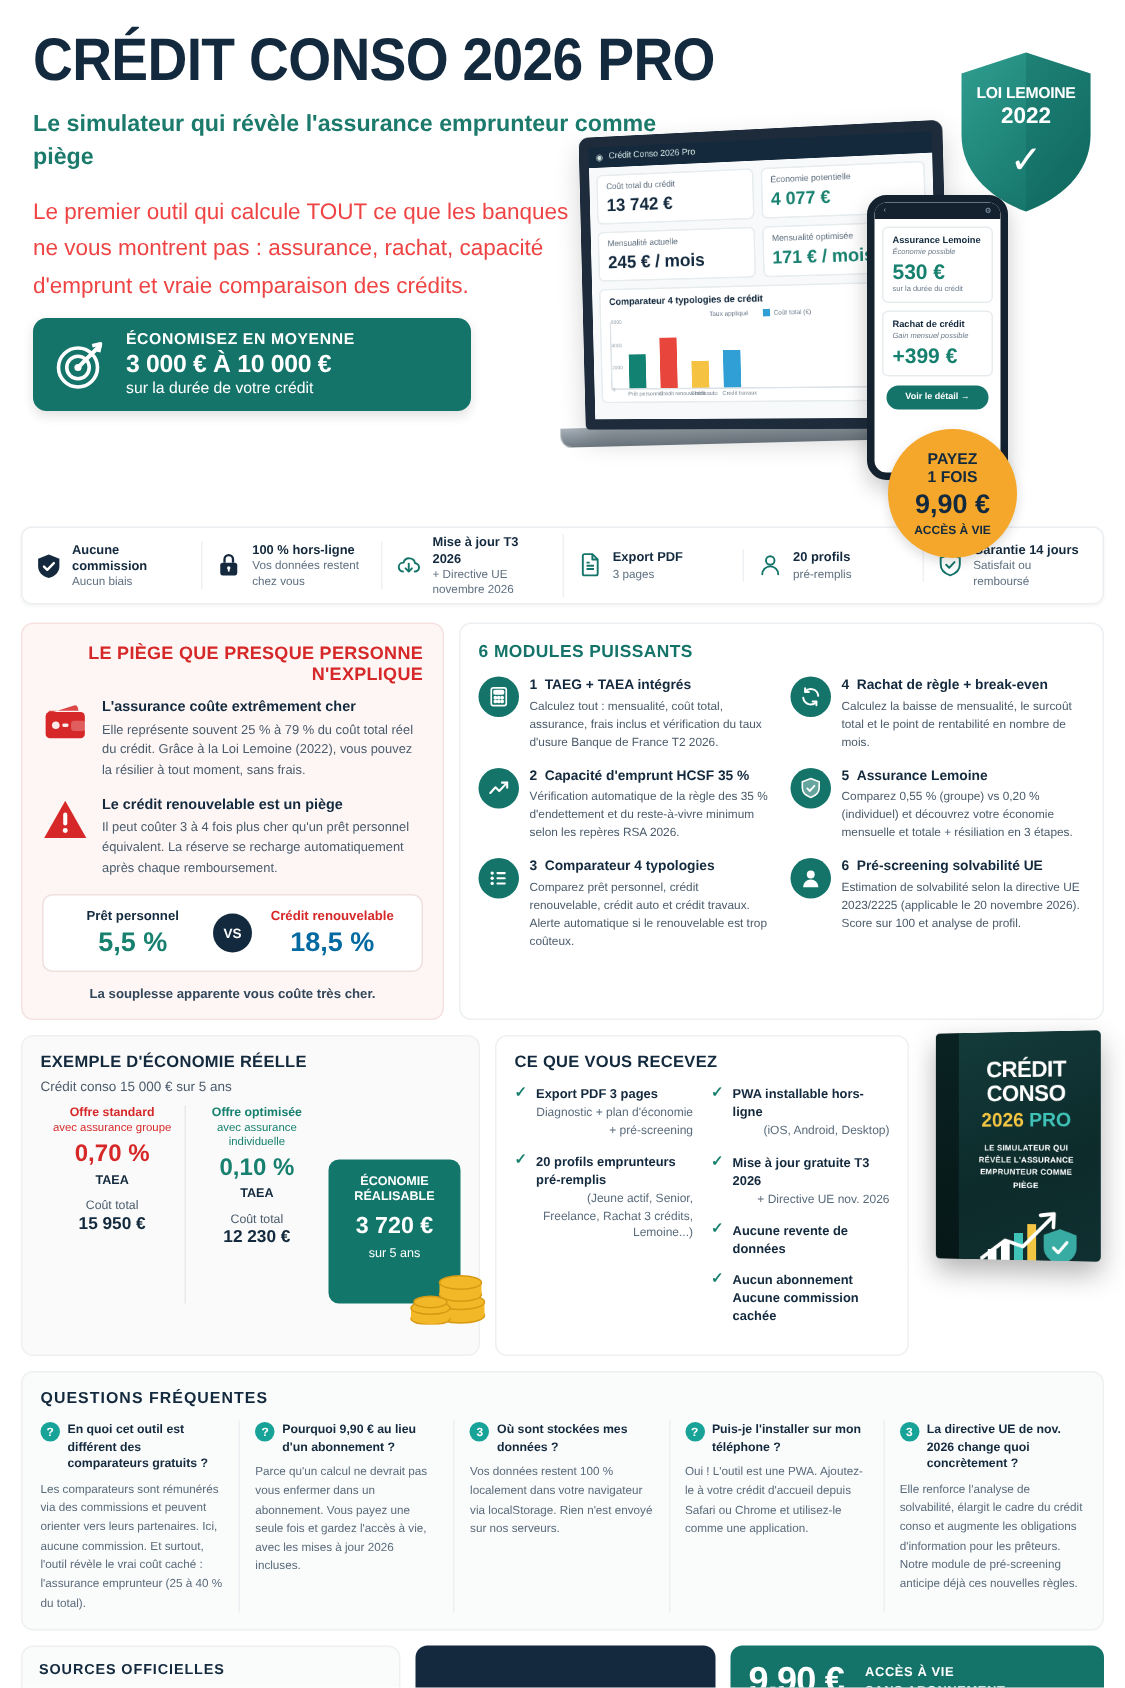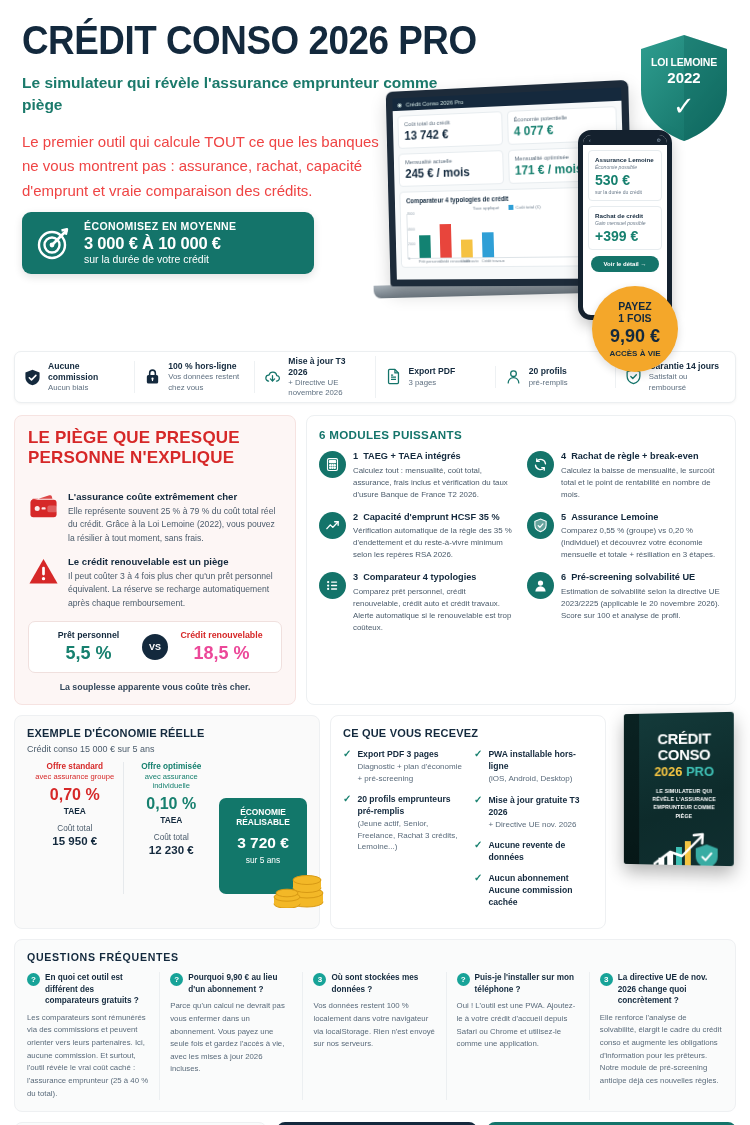--- a/index.html
+++ b/index.html
@@ -110,31 +110,31 @@
   .trust-item { flex:1; display:flex; align-items:center; gap:7px; padding:0 9px; border-right:1px solid #eef1f3;}
   .trust-item:last-child { border-right:none; }
   .trust-item .ti { width:17px; height:17px; flex:0 0 17px; color:#14746a;}
   .trust-txt .a { font-size:8.6px; font-weight:700; color:#13293d; line-height:1.3;}
   .trust-txt .b { font-size:7.8px; color:#5f7080; line-height:1.3;}
 
   
   .row2 { display:flex; gap:10px; margin:12px 14px 0; align-items:stretch;}
   .card { background:#fff; border:1px solid #edf0f2; border-radius:8px; }
   .piege { width:282px; background:#fdf6f5; border:1px solid #f6e3e1; padding:12px 13px;}
-  .piege h3 { font-size:17px; font-weight:800; color:#d62828; letter-spacing:.2px; margin-bottom:23px;}
+  .piege h3 { font-size:12px; font-weight:800; color:#d62828; letter-spacing:.2px; margin-bottom:10px;text-align:right;}
   .prow { display:flex; gap:9px; margin-bottom:11px;}
   .prow .ic { width:31px; height:31px; flex:0 0 31px; }
   .prow .tt { font-size:9.6px; font-weight:700; color:#13293d; margin-bottom:3px;}
   .prow .bd { font-size:8.6px; color:#4a5b6b; line-height:1.55;}
   .vsbox { background:#fff; border:1px solid #f0e0de; border-radius:7px; display:flex; align-items:center; padding:8px 6px; position:relative;}
   .vscol { flex:1; text-align:center;}
   .vscol .n { font-size:8.8px; font-weight:700; margin-bottom:3px;}
   .vscol .p { font-size:18px; font-weight:800;}
   .vscol.green .n { color:#13293d;} .vscol.green .p { color:#17806f; }
-  .vscol.red .n { color:#d62828;} .vscol.red .p { color:#ec4899; }
+  .vscol.red .n { color:#d62828;} .vscol.red .p { color:#0369a1; }
   .vsdot { width:26px; height:26px; border-radius:50%; background:#13293d; color:#fff;
     font-size:9px; font-weight:800; display:flex; align-items:center; justify-content:center;}
   .piege-foot { text-align:center; font-size:8.8px; color:#33475b; margin-top:9px; font-weight:600;}
 
   .modules { flex:1; padding:12px 12px; }
   .modules h3 { font-size:11.6px; font-weight:800; color:#14746a; letter-spacing:.3px; margin-bottom:10px;}
   .mgrid { display:flex; gap:12px; }
   .mcol { flex:1; }
   .mrow { display:flex; gap:7px; margin-bottom:11px;}
   .mrow .mic { width:27px; height:27px; flex:0 0 27px; border-radius:50%; background:#14746a;
@@ -167,21 +167,21 @@
   .ecobox .e3 { font-size:8.4px; margin-top:3px;}
   .coins { position:absolute; right:-18px; bottom:-14px; width:56px; height:42px;}
 
   .receive { flex:1; background:#fff; border:1px solid #eef0f2; border-radius:8px; padding:11px 12px; }
   .receive h3 { font-size:11px; font-weight:800; color:#13293d; letter-spacing:.2px; margin-bottom:9px;}
   .rgrid { display:flex; gap:12px;}
   .rcol { flex:1; }
   .ritem { display:flex; gap:6px; margin-bottom:9px;}
   .ritem .ck { color:#17806f; font-size:10px; font-weight:800; line-height:1.2;}
   .ritem .rt { font-size:8.6px; font-weight:700; color:#13293d; line-height:1.4;}
-  .ritem .rb { font-size:8px; color:#5a6b7b; line-height:1.45; margin-top:1px;}
+  .ritem .rb { font-size:8px; color:#5a6b7b; line-height:1.45; margin-top:1px;text-align:right;}
 
   .boxshot { width:120px; position:relative; }
   .pbox { position:absolute; right:2px; top:-2px; width:112px; height:152px;
      background:linear-gradient(160deg,#143b3b 0%,#0d2b2b 60%,#102f30 100%);
      border-radius:3px; box-shadow:0 8px 18px rgba(0,0,0,.3); overflow:hidden;
      transform: perspective(700px) rotateY(-11deg);}
   .pbox .spine { position:absolute; left:0; top:0; width:16px; height:100%;
      background:linear-gradient(#0a2222,#061717);}
   .pbox-in { padding:18px 10px 0 22px; text-align:center; color:#fff;}
   .pbox-in .b1 { font-size:15px; font-weight:800; letter-spacing:-.3px; line-height:1.05;}

